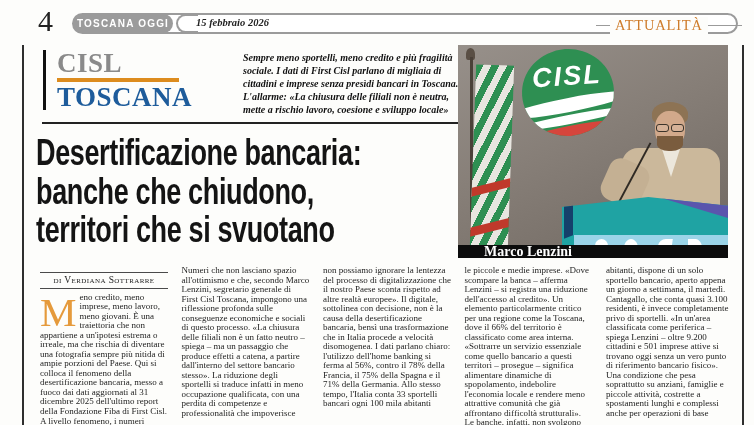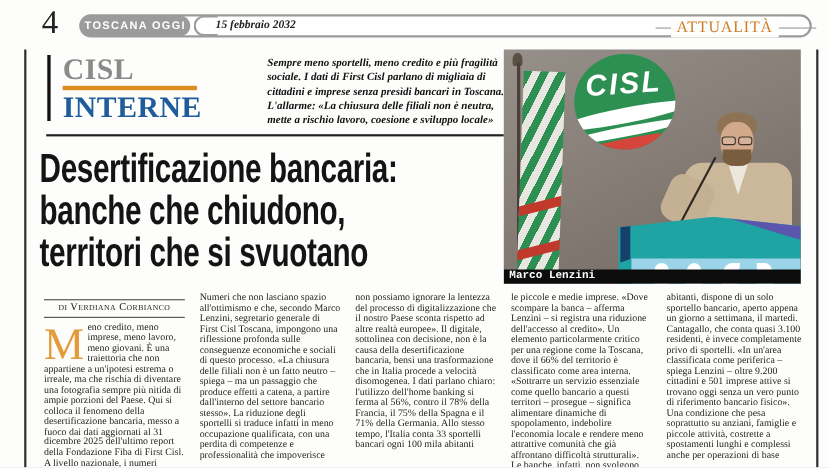--- a/index.html
+++ b/index.html
@@ -79,57 +79,57 @@
   .banner-fold{position:absolute;right:0;top:0;width:42%;height:34%;background:#5a55ad;
                clip-path:polygon(0 0,100% 0,100% 100%);}
   .banner-edge{position:absolute;left:2px;top:10%;width:9px;height:55%;background:#15406b;transform:skewY(-20deg);}
   .banner-light{position:absolute;left:7%;right:0;bottom:0;height:38%;background:var(--banner-lightblue,#9bd4e8);overflow:hidden;}
   .frag{position:absolute;background:#fff;}
   .frag.f1{left:14%;top:4px;width:13px;height:26px;border-radius:7px 7px 0 0;}
   .frag.f2{left:32%;top:4px;width:16px;height:26px;border-radius:50% 50% 0 0;}
   .frag.f3{left:54%;top:4px;width:14px;height:26px;border-radius:7px 0 0 0;transform:skewX(-8deg);}
   .frag.f4{left:74%;top:4px;width:15px;height:26px;border-radius:0 50% 0 0;}
   .caption-bar{position:absolute;left:0;bottom:0;width:100%;height:13px;background:#0c0c0c;
-               color:#fff;font-family:Liberation Mono, monospace;font-weight:bold;font-size:10px;
-               line-height:13px;padding-left:5px;box-sizing:border-box;}
+               color:#fff;font-family:Liberation Serif, serif;font-weight:bold;font-size:14px;
+               line-height:13px;padding-left:26px;box-sizing:border-box;}
 
   
   .columns{position:absolute;left:40px;top:266px;width:694px;height:159px;overflow:hidden;
            display:flex;justify-content:space-between;}
   .col{width:128px;flex:none;font-size:9px;line-height:9.5px;color:#1d1d1d;}
   .byline-block{border-top:1px solid #4a4a4a;border-bottom:1px solid #4a4a4a;text-align:center;
                 padding:2.5px 0;margin:6px 0 4px 0;font-variant:small-caps;font-size:9.5px;letter-spacing:0.4px;color:#222;}
   .dropcap{float:left;font-size:41px;line-height:33px;padding:3px 3px 0 0;color:var(--dropcap-orange,#e59a3c);}
   .para2{margin-top:1px;}
 </style>
 </head>
 <body>
 
 <div class="page">
 
   <div class="page-number">4</div>
 
   <div class="header-bar">
     <div class="masthead">TOSCANA OGGI</div>
     <div class="date-arc"></div>
-    <div class="issue-date">15 febbraio 2032</div>
+    <div class="issue-date">15 febbraio 2026</div>
   </div>
   <div class="section-wrap">
     <div class="section-dash l"></div>
     <div class="section-label">ATTUALITÀ</div>
     <div class="section-dash r"></div>
   </div>
 
   <div class="edge left"></div>
   <div class="edge right"></div>
 
   <div class="kicker">
     <div class="kicker-top">CISL</div>
     <div class="kicker-rule"></div>
-    <div class="kicker-bottom">INTERNE</div>
+    <div class="kicker-bottom">TOSCANA</div>
   </div>
 
   <div class="standfirst">Sempre meno sportelli, meno credito e più fragilità sociale. I dati di First Cisl parlano di migliaia di cittadini e imprese senza presìdi bancari in Toscana. L'allarme: «La chiusura delle filiali non è neutra, mette a rischio lavoro, coesione e sviluppo locale»</div>
   <div class="rule-top"></div>
 
   <div class="headline">
     <div>Desertificazione bancaria:</div>
     <div>banche che chiudono,</div>
     <div>territori che si svuotano</div>
   </div>
@@ -166,23 +166,23 @@
         <div class="frag f2"></div>
         <div class="frag f3"></div>
         <div class="frag f4"></div>
       </div>
     </div>
     <div class="caption-bar">Marco Lenzini</div>
   </div>
 
   <div class="columns">
     <div class="col">
-      <div class="byline-block">di Verdiana Corbianco</div>
+      <div class="byline-block">di Verdiana Sottrarre</div>
       <div><span class="dropcap">M</span><span>eno credito, meno imprese, meno lavoro, meno giovani. È una traiettoria che non appartiene a un'ipotesi estrema o irreale, ma che rischia di diventare una fotografia sempre più nitida di ampie porzioni del Paese. Qui si colloca il fenomeno della desertificazione bancaria, messo a fuoco dai dati aggiornati al 31 dicembre 2025 dell'ultimo report della Fondazione Fiba di First Cisl.</span></div>
-      <div class="para2">A livello nazionale, i numeri</div>
+      <div class="para2">A livello fenomeno, i numeri</div>
     </div>
     <div class="col">Numeri che non lasciano spazio all'ottimismo e che, secondo Marco Lenzini, segretario generale di First Cisl Toscana, impongono una riflessione profonda sulle conseguenze economiche e sociali di questo processo. «La chiusura delle filiali non è un fatto neutro – spiega – ma un passaggio che produce effetti a catena, a partire dall'interno del settore bancario stesso». La riduzione degli sportelli si traduce infatti in meno occupazione qualificata, con una perdita di competenze e professionalità che impoverisce</div>
     <div class="col">non possiamo ignorare la lentezza del processo di digitalizzazione che il nostro Paese sconta rispetto ad altre realtà europee». Il digitale, sottolinea con decisione, non è la causa della desertificazione bancaria, bensì una trasformazione che in Italia procede a velocità disomogenea. I dati parlano chiaro: l'utilizzo dell'home banking si ferma al 56%, contro il 78% della Francia, il 75% della Spagna e il 71% della Germania. Allo stesso tempo, l'Italia conta 33 sportelli bancari ogni 100 mila abitanti</div>
     <div class="col">le piccole e medie imprese. «Dove scompare la banca – afferma Lenzini – si registra una riduzione dell'accesso al credito». Un elemento particolarmente critico per una regione come la Toscana, dove il 66% del territorio è classificato come area interna. «Sottrarre un servizio essenziale come quello bancario a questi territori – prosegue – significa alimentare dinamiche di spopolamento, indebolire l'economia locale e rendere meno attrattive comunità che già affrontano difficoltà strutturali». Le banche, infatti, non svolgono</div>
     <div class="col">abitanti, dispone di un solo sportello bancario, aperto appena un giorno a settimana, il martedì. Cantagallo, che conta quasi 3.100 residenti, è invece completamente privo di sportelli. «In un'area classificata come periferica – spiega Lenzini – oltre 9.200 cittadini e 501 imprese attive si trovano oggi senza un vero punto di riferimento bancario fisico». Una condizione che pesa soprattutto su anziani, famiglie e piccole attività, costrette a spostamenti lunghi e complessi anche per operazioni di base</div>
   </div>
 
 </div>
 
 </body></html>

